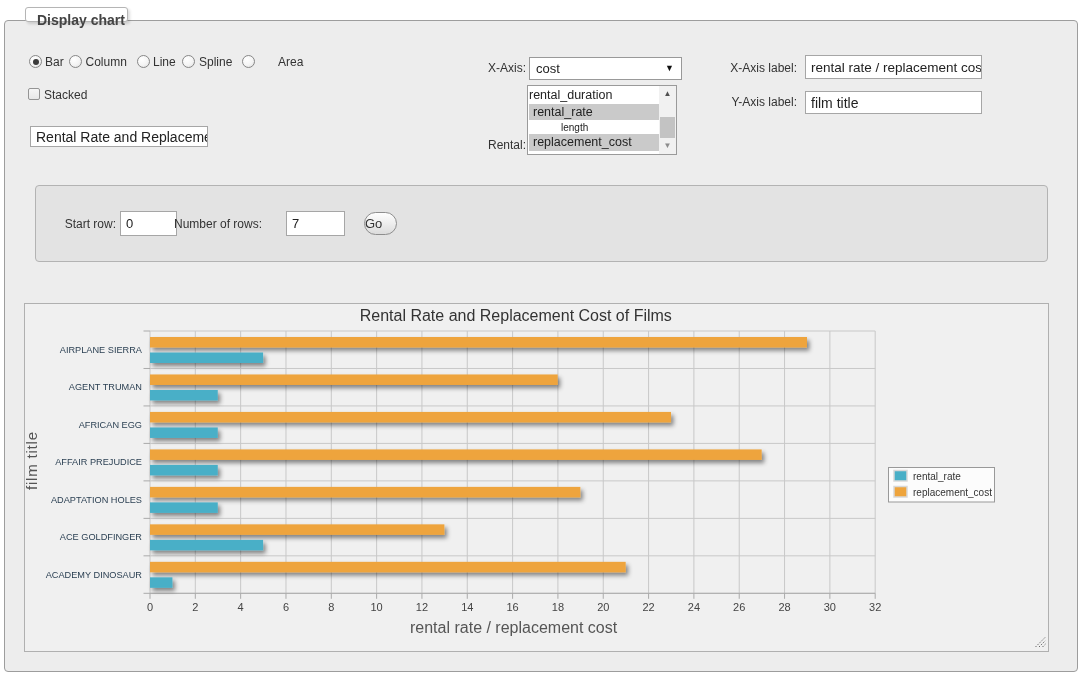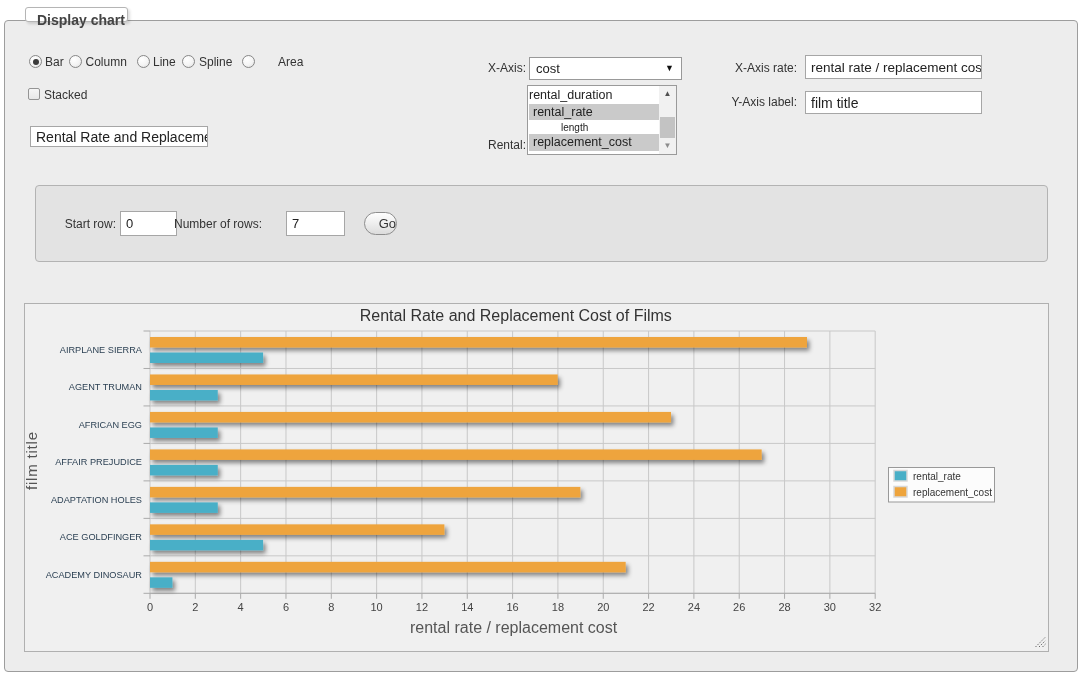--- a/index.html
+++ b/index.html
@@ -51,31 +51,31 @@
     <div style="height:16.5px;font-size:12.5px;color:#222;padding-left:4px;line-height:16.5px;background:#cacaca;">replacement_cost</div>
   </div>
   <div style="position:absolute;right:0;top:0;width:17px;height:68px;background:#f1f1f1;">
     <div style="position:absolute;top:1px;left:0;width:17px;height:14px;text-align:center;font-size:8px;color:#505050;line-height:14px;">▲</div>
     <div style="position:absolute;bottom:1px;left:0;width:17px;height:14px;text-align:center;font-size:8px;color:#8c8c8c;line-height:14px;">▼</div>
     <div style="position:absolute;top:31px;left:1px;width:15px;height:21px;background:#c3c3c3;"></div>
   </div>
 </div>
 <span class="lbl r" style="left:426px;top:138px;width:100px;">Rental:</span>
 
-<span class="lbl r" style="left:647px;top:60.5px;width:150px;">X-Axis rate:</span>
+<span class="lbl r" style="left:647px;top:60.5px;width:150px;">X-Axis label:</span>
 <input class="t" style="left: 805px; top: 55px; width: 177px; height: 24px; font-size: 13.5px;" value="rental rate / replacement cost">
 <span class="lbl r" style="left:647px;top:95px;width:150px;">Y-Axis label:</span>
 <input class="t" style="left: 805px; top: 91px; width: 177px; height: 23px; font-size: 14px;" value="film title">
 
 <div class="abs" style="left:34.5px;top:185px;width:1013px;height:77px;box-sizing:border-box;border:1px solid #b3b3b3;border-radius:4px;background:#e3e3e3;"></div>
 <span class="lbl r" style="left:36px;top:217px;width:80px;">Start row:</span>
 <input class="t" style="left: 120px; top: 211px; width: 57px; height: 25px; font-size: 13px;" value="0">
 <span class="lbl r" style="left:168px;top:217px;width:100px;text-align:center;">Number of rows:</span>
 <input class="t" style="left: 286px; top: 211px; width: 59px; height: 25px; font-size: 13px;" value="7">
-<div class="abs" style="left:364px;top:212px;width:33px;height:23px;box-sizing:border-box;border:1px solid #8e8e8e;border-radius:11.5px;background:linear-gradient(#fefefe,#ececec 55%,#dcdcdc);font-size:13px;color:#333;text-align:right;line-height:21px;">Go</div>
+<div class="abs" style="left:364px;top:212px;width:33px;height:23px;box-sizing:border-box;border:1px solid #8e8e8e;border-radius:11.5px;background:linear-gradient(#fefefe,#ececec 55%,#dcdcdc);font-size:13px;color:#333;text-align:left;line-height:21px;">Go</div>
 
 <div class="abs" style="left:24px;top:303px;width:1025px;height:349px;box-sizing:border-box;border:1px solid #b0b0b0;background:#f0f0f0;"></div>
 <svg class="abs" style="left:25px;top:304px;" width="1023" height="347" viewBox="0 0 1023 347">
   <defs>
     <filter id="sh" x="-30%" y="-80%" width="160%" height="300%">
       <feDropShadow dx="2.5" dy="3.2" stdDeviation="2.1" flood-color="#000" flood-opacity="0.45"></feDropShadow>
     </filter>
   </defs>
   <g id="grid">
 <line x1="125.00" y1="27.00" x2="125.00" y2="289.30" stroke="#c8c8c8" stroke-width="1"></line>

